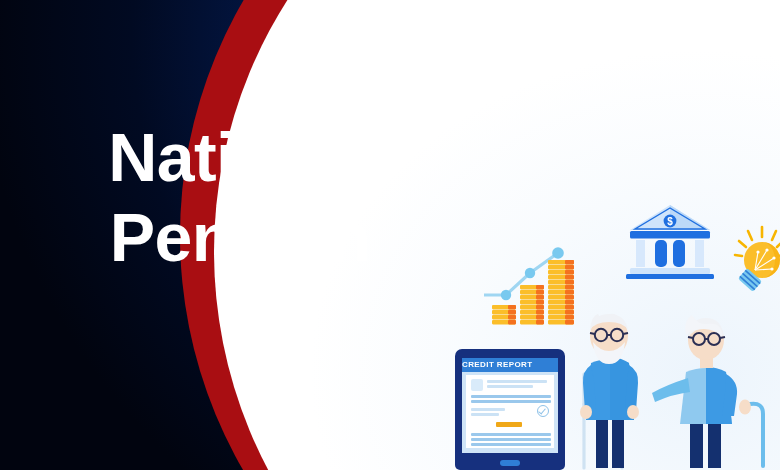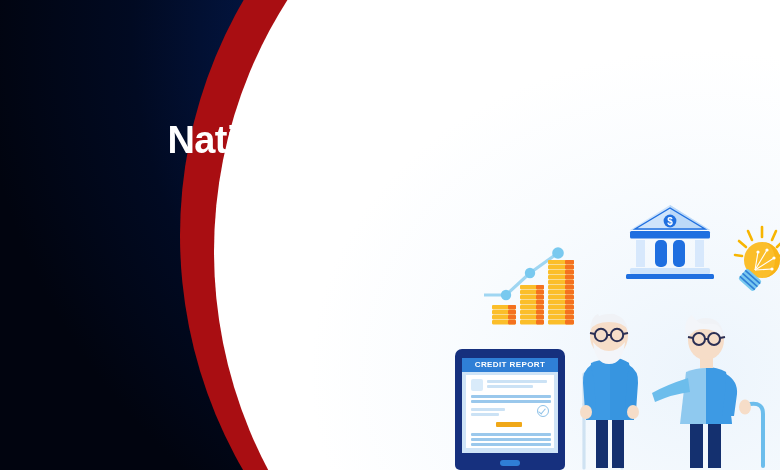--- a/index.html
+++ b/index.html
@@ -64,21 +64,21 @@
   .title-block {
     position: absolute;
     left: 60px;
     top: 118px;
     width: 360px;
     text-align: center;
     z-index: 8;
   }
   .title-line {
     color: #ffffff;
-    font-size: 38px;
+    font-size: 68px;
     font-weight: bold;
     line-height: 1.17;
     letter-spacing: -0.6px;
     white-space: nowrap;
   }
 
   
   .art { position: absolute; z-index: 6; }
 
   
@@ -106,21 +106,21 @@
     position: absolute;
     left: 0; top: 0; right: 0;
     height: 14px;
     background: #2f7fd6;
   }
   .tab-hdr-txt {
     position: absolute;
     left: 0; top: 0; right: 0;
     height: 20px;
     line-height: 14px;
-    text-align: center;
+    text-align: left;
     color: #ffffff;
     font-size: 8px;
     font-weight: bold;
     letter-spacing: .4px;
     font-family: "Liberation Sans", sans-serif;
   }
   .tab-page {
     position: absolute;
     left: 4px; top: 17px; right: 4px; bottom: 5px;
     background: #ffffff;
@@ -162,20 +162,21 @@
 <div id="banner">
 
   <div class="bg-white"></div>
   <div class="bg-blue"></div>
   <div class="arc-red"></div>
   <div class="arc-white"></div>
   <div class="arc-wash"></div>
 
   <div class="title-block noselect">
     <div class="title-line">National</div>
+    <div class="title-line">Pension</div>
   </div>
 
   <div class="art" id="growth">
     <svg width="100" height="85" viewBox="0 0 100 85" xmlns="http://www.w3.org/2000/svg">
       <g>
         <path d="M0 52 L22 52 L46 30 L74 10" stroke="#9fd6f2" stroke-width="3.2" fill="none" stroke-linecap="round" stroke-linejoin="round"></path>
         <circle cx="22" cy="52" r="5.2" fill="#79c9ef"></circle>
         <circle cx="46" cy="30" r="5.2" fill="#79c9ef"></circle>
         <circle cx="74" cy="10" r="5.8" fill="#79c9ef"></circle>
       </g>

